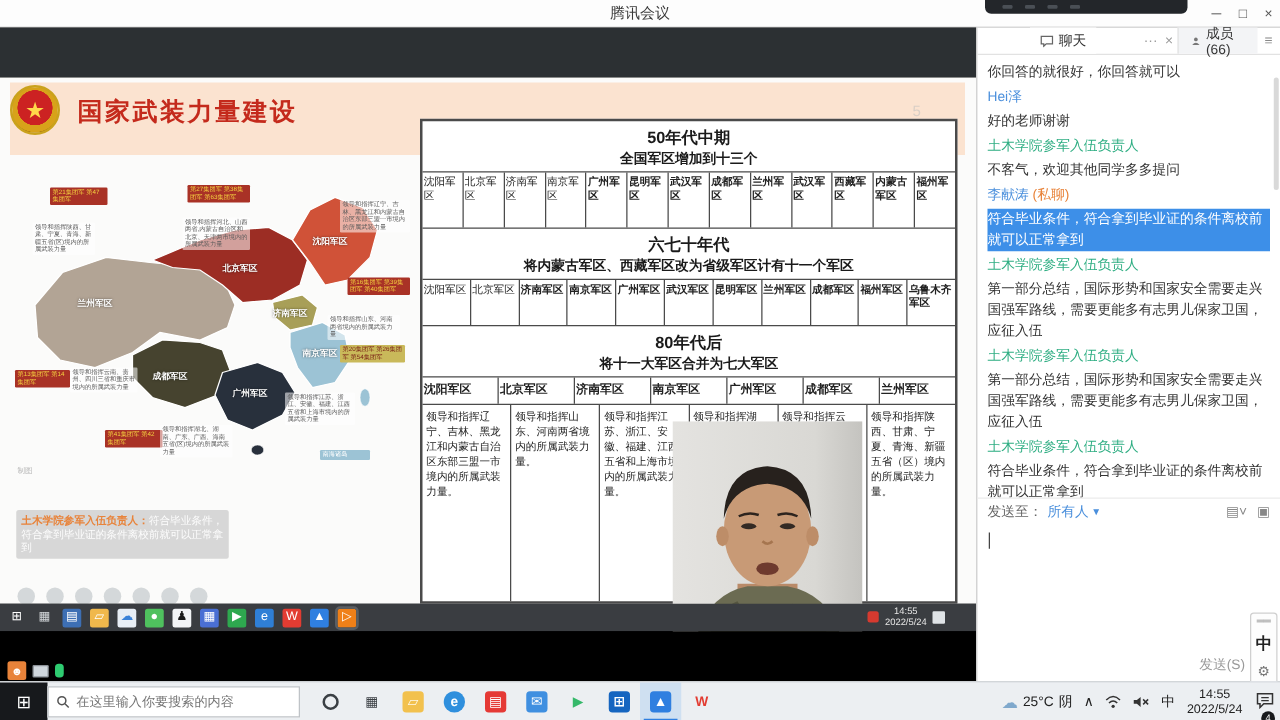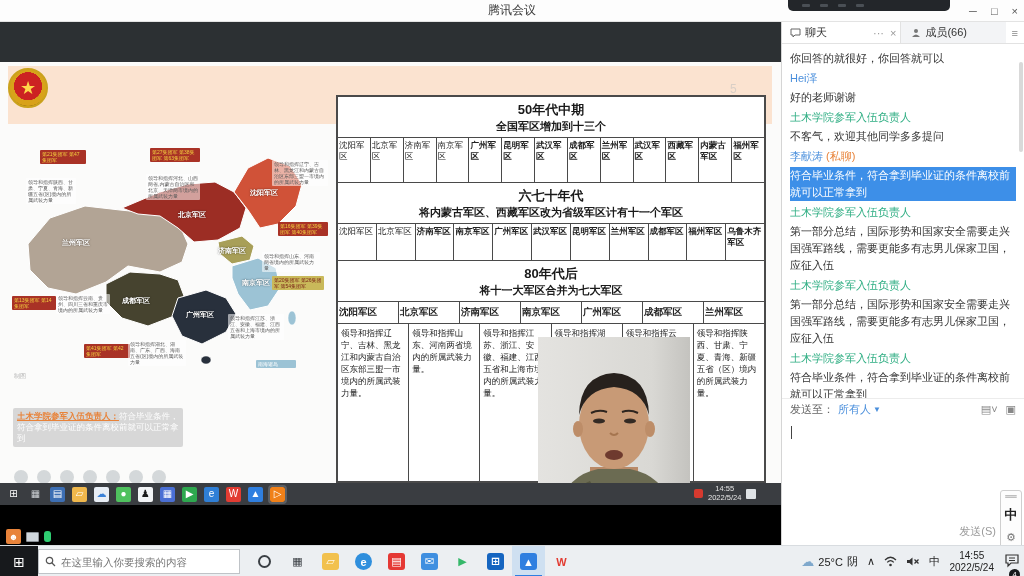--- a/index.html
+++ b/index.html
@@ -29,21 +29,21 @@
   .callout { position:absolute; font-size:5px; line-height:6px; padding:1px 2px; border-radius:1px; }
   .callout.red { background:#a93226; color:#f4d03f; }
   .callout.gray { color:#5a5a5a; background:rgba(255,255,255,.55); }
   .callout.olive { background:#c9b95a; color:#7a2016; }
   .callout.blue { background:#9cc3d5; color:#fff; }
   .region-label { position:absolute; font-size:7px; font-weight:bold; color:#fff; text-shadow:0 0 2px rgba(0,0,0,.6); white-space:nowrap; }
   .map-credit { position:absolute; left:4px; top:224px; font-size:6px; color:#b5b5b5; }
 
   
   .danmaku { position:absolute; left:13px; top:346px; width:170px; min-height:36px; background:rgba(185,185,185,.55); padding:3px 4px; font-size:8.5px; line-height:11px; border-radius:2px; }
-  .danmaku .dname { color:#e8833a; font-weight:bold;text-decoration:underline; }
+  .danmaku .dname { color:#e8833a; font-weight:bold; }
   .danmaku .dtext { color:#fdfdfd; }
 
   
   .slide-tools { position:absolute; left:14px; top:408px; display:flex; gap:9px; }
   .slide-tools i { width:14px; height:14px; border-radius:50%; background:#8d979e; opacity:.35; }
 
   
   #pres-table { position:absolute; left:336px; top:95px; width:430px; height:388px; background:#fff; border:2px solid #4a4a4a; display:flex; flex-direction:column; }
   .sec-title { text-align:center; font-weight:bold; font-size:13px; color:#1a1a1a; padding-top:4px; height:22px; }
   .sec-sub { text-align:center; font-weight:bold; font-size:11px; color:#1a1a1a; height:18px; }
@@ -73,21 +73,21 @@
   
   .blackstrip { position:absolute; left:0; top:505px; width:781px; height:40px; background:#000; }
   .share-banner { position:absolute; left:6px; top:24px; display:flex; align-items:center; gap:5px; }
   .avatar-orange { width:15px; height:15px; background:#e8833a; border-radius:2px; display:flex; align-items:center; justify-content:center; color:#fff; font-size:9px; }
   .mini-screen { width:13px; height:10px; background:#cfd6dc; border:1px solid #8b9197; border-radius:1px; }
   .mini-mic { width:7px; height:11px; background:#2ecc71; border-radius:3px; }
   .share-banner .btext { color:#f0f0f0; font-size:11px; }
 
   
   #chat { position:absolute; left:781px; top:22px; width:243px; height:523px; background:#fff; border-left:1px solid #d5d5d5; }
-  .chat-header { position:absolute; left:0; top:0; width:100%; height:22px; border-bottom:1px solid #e2e2e2; display:flex; align-items:center; font-size:11px; color:#333; }
+  .chat-header { position:absolute; left:0; top:0; width:100%; height:22px; border-bottom:1px solid #e2e2e2; display:flex; align-items:center; font-size:11px; color:#333;padding-left:42px; }
   .tab-chat { display:flex; align-items:center; gap:4px; padding:0 8px; height:100%; background:#fff; }
   .tab-members { display:flex; align-items:center; gap:4px; padding:0 10px; height:100%; background:#f3f4f6; border-left:1px solid #e2e2e2; flex:1; }
   .hmore { color:#999; margin-left:38px; }
   .hclose { color:#999; margin-left:6px; margin-right:4px; }
   .hmenu { color:#888; padding:0 6px; }
   #chat-messages { position:absolute; left:0; top:22px; width:100%; height:354px; overflow:hidden; padding:6px 8px; }
   .msg { font-size:11px; line-height:17px; color:#333; margin-bottom:2px; word-break:break-all; }
   .msg.name { margin-top:3px; }
   .msg.name.blue { color:#4a8fdc; }
   .msg.name.green { color:#2fae83; }
@@ -160,20 +160,21 @@
       <i></i>
       <i></i>
     </div>
 
   <div class="topstrip"></div>
   <div class="slide">
     <div class="slide-band"></div>
     <div class="emblem">
         <span>★</span>
       </div>
+    <div class="slide-title">国家武装力量建设</div>
     <div class="page-num">5</div>
 
     <div id="map-box">
       <svg width="322" height="240" viewBox="0 0 322 240">
         <polygon points="18,96 40,70 75,58 110,62 150,66 170,78 178,96 172,114 150,124 118,118 96,134 66,146 38,140 20,122" fill="#b2a495" stroke="#fff" stroke-width="1"></polygon>
         <polygon points="112,60 150,44 178,36 205,34 224,44 236,60 230,80 208,92 184,94 168,80 150,68 128,66" fill="#9c2d24" stroke="#fff" stroke-width="1"></polygon>
         <polygon points="224,44 238,20 258,10 280,18 292,36 286,58 268,76 250,80 238,62" fill="#d05238" stroke="#fff" stroke-width="1"></polygon>
         <polygon points="208,94 232,88 244,98 240,112 222,116 210,106" fill="#a89f58" stroke="#fff" stroke-width="1"></polygon>
         <polygon points="222,118 248,110 266,120 270,140 258,158 240,162 228,146 222,130" fill="#9cc3d5" stroke="#fff" stroke-width="1"></polygon>
         <polygon points="96,136 120,124 150,126 168,132 174,148 164,168 138,178 112,170 96,154" fill="#46432f" stroke="#fff" stroke-width="1"></polygon>

